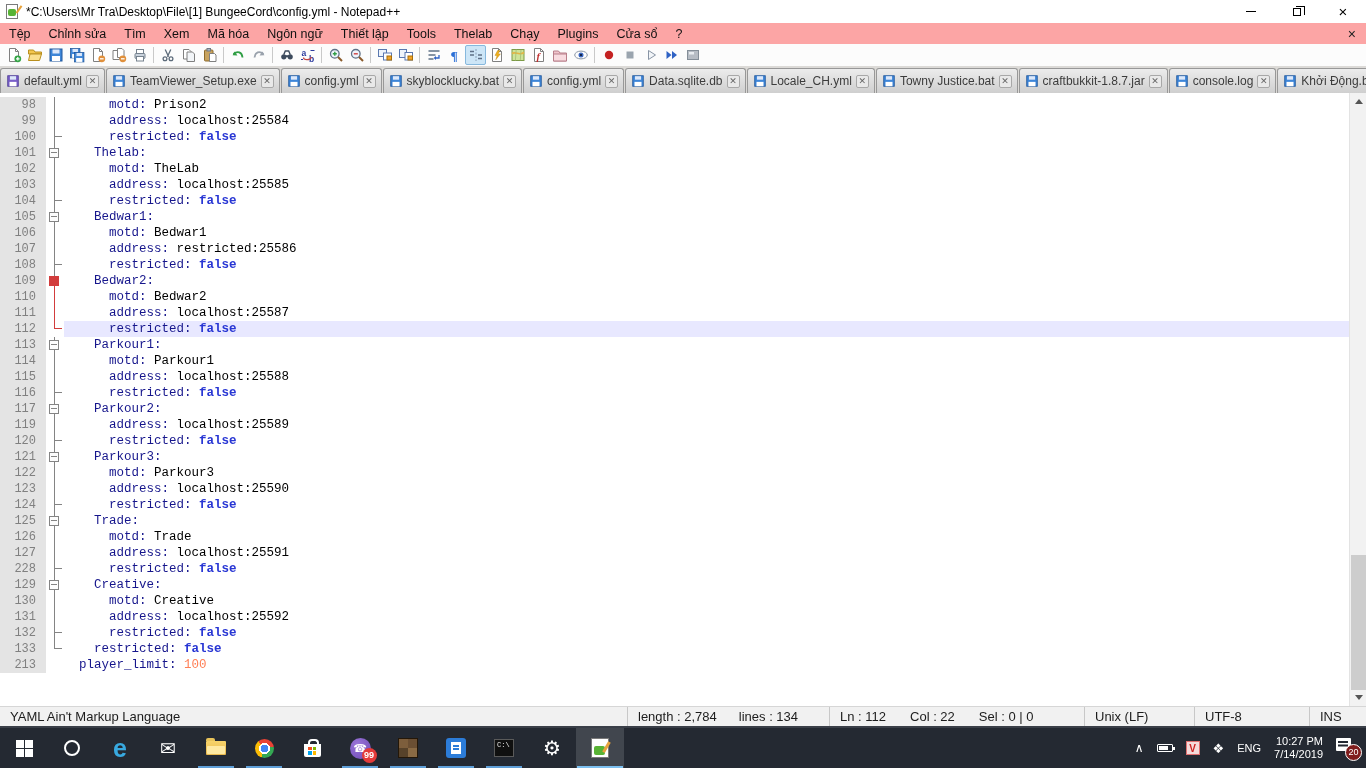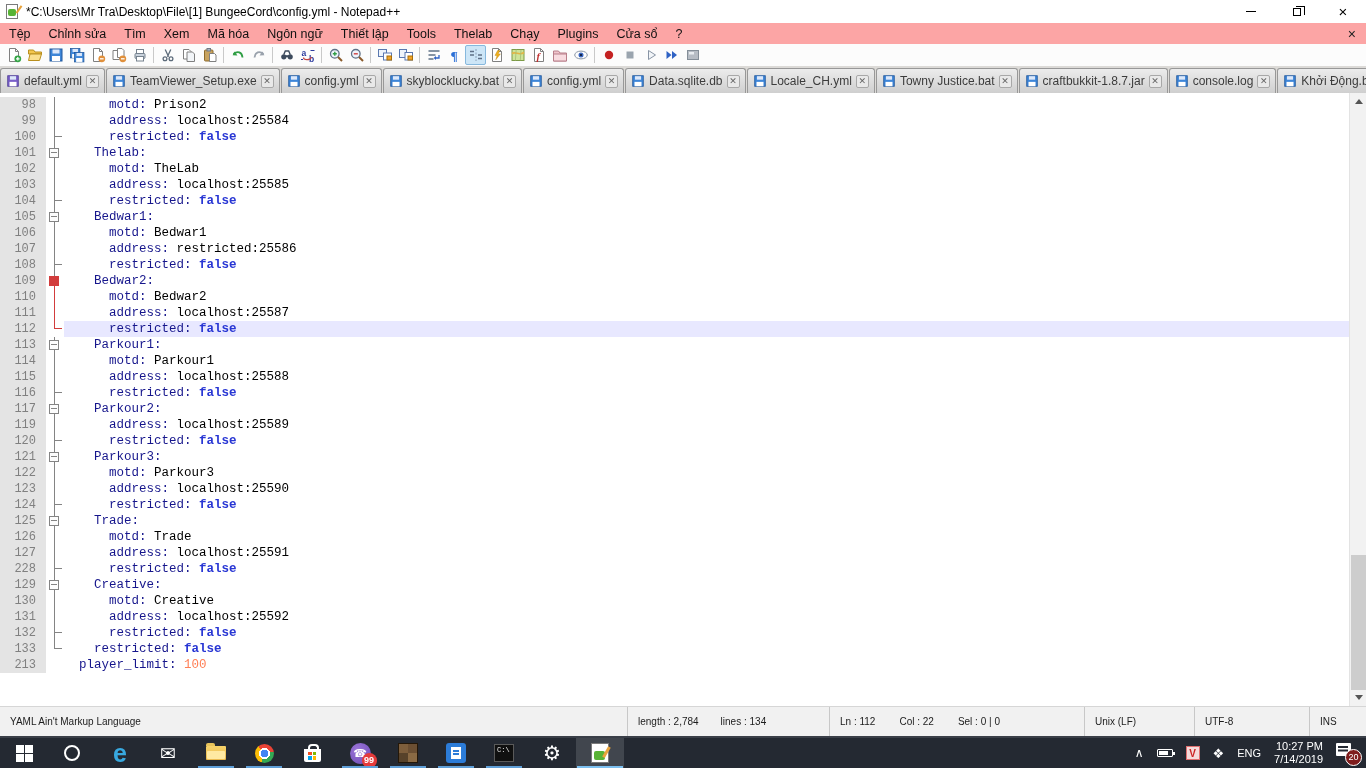--- a/index.html
+++ b/index.html
@@ -68,22 +68,22 @@
   .num { color:var(--c-num,#ff8057); }
 
   .vscroll { position:absolute; right:0; top:0; width:17px; height:613px; background:#f2f2f2; border-left:1px solid #e3e3e3; }
   .vs-arrow { position:absolute; left:0; width:17px; height:17px; display:flex; align-items:center; justify-content:center; }
   .vs-up { top:0; } .vs-down { bottom:0; }
   .tri-u { width:0; height:0; border-left:4px solid transparent; border-right:4px solid transparent; border-bottom:5px solid #555; }
   .tri-d { width:0; height:0; border-left:4px solid transparent; border-right:4px solid transparent; border-top:5px solid #555; }
   .vs-thumb { position:absolute; left:1px; width:15px; top:462px; height:135px; background:#cdcdcd; }
 
   
-  .statusbar { height:32px; background:#f1f1f1; border-top:1px solid #d6d6d6; border-bottom:2px solid #3a3f48;
-               display:flex; align-items:center; font-size:10px; color:#1c1c1c; flex:0 0 auto; }
+  .statusbar { height:22px; background:#f1f1f1; border-top:1px solid #d6d6d6; border-bottom:2px solid #3a3f48;
+               display:flex; align-items:center; font-size:13px; color:#1c1c1c; flex:0 0 auto; }
   .sb-sec { height:100%; display:flex; align-items:center; padding:0 10px; border-right:1px solid #c8c8c8; white-space:nowrap; overflow:hidden; }
   .sb-doc { width:628px; }
   .sb-len { width:202px; gap:22px; }
   .sb-pos { width:255px; gap:24px; }
   .sb-eol { width:110px; }
   .sb-enc { width:115px; }
   .sb-ins { flex:1; border-right:none; }
 
   
   .taskbar { height:40px; background:#242932; display:flex; align-items:stretch; flex:1; color:#fff; }

